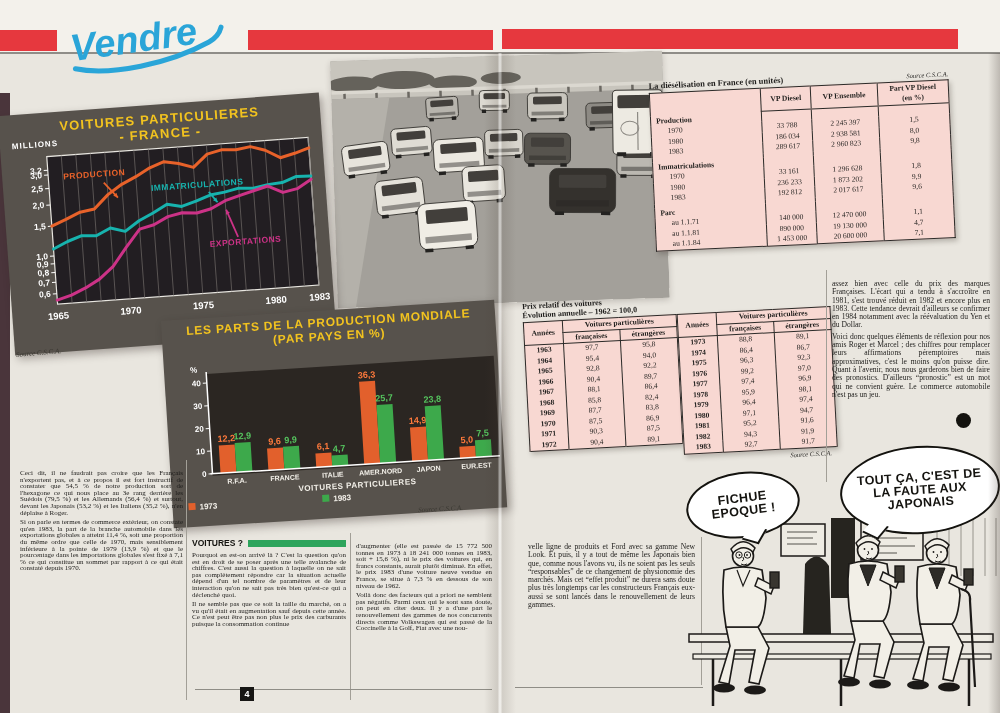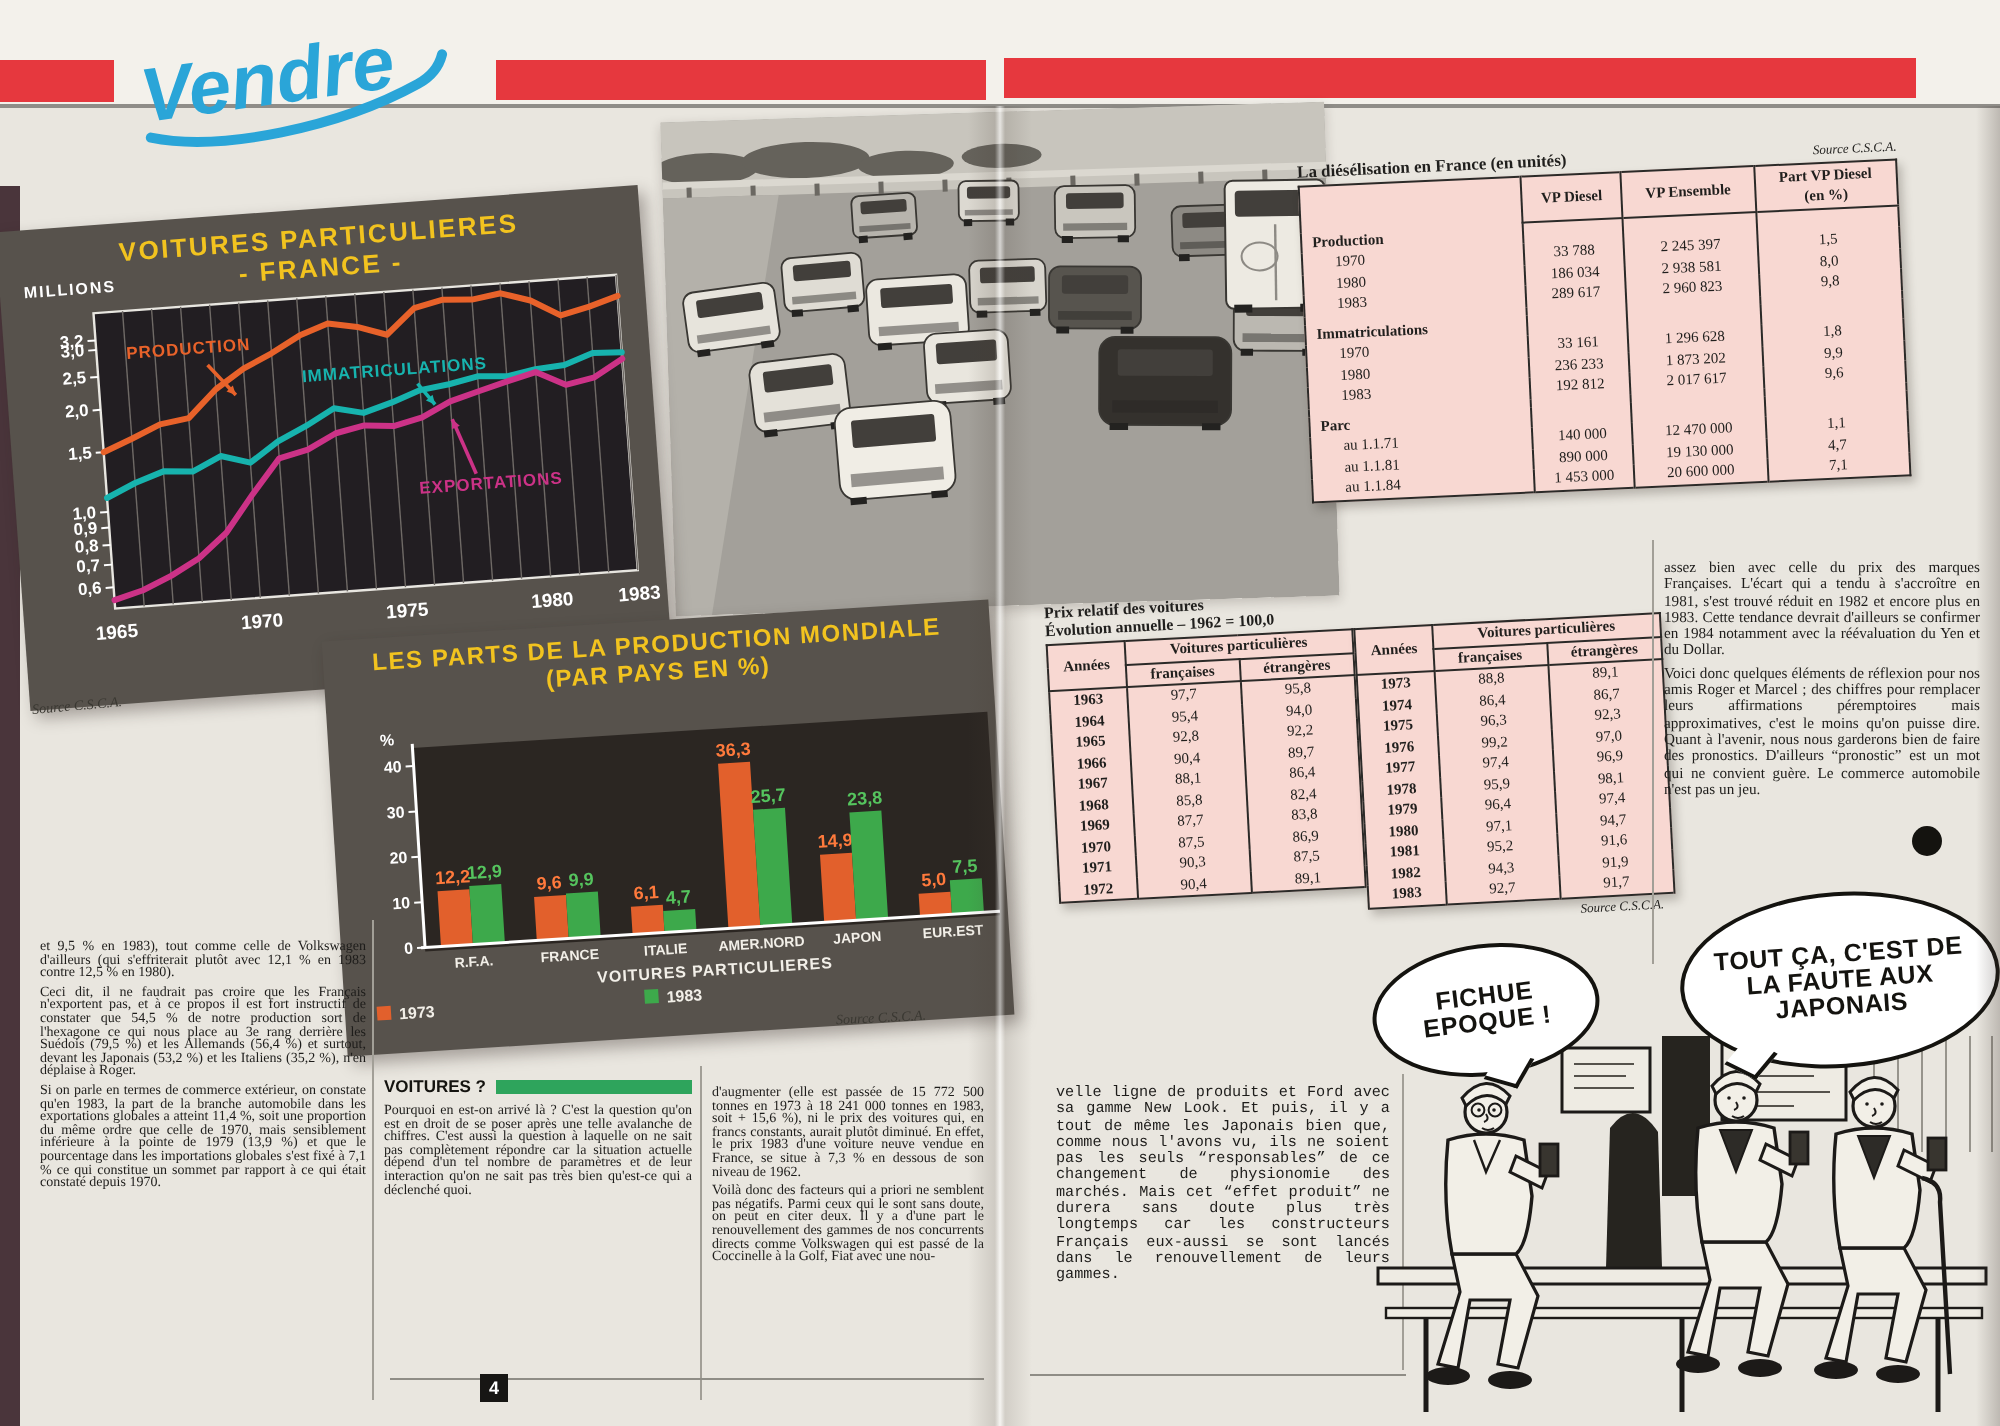--- a/index.html
+++ b/index.html
@@ -52,21 +52,21 @@
   .price-half .yrcol{font-weight:bold;}
   #price-source-row{text-align:right;margin-top:2px;padding-right:6px;}
   
   .col{position:absolute;text-align:justify;color:#1d1c1a;}
   .small-text{font-size:7px;line-height:6.6px;}
   .med-text{font-size:7.6px;line-height:8.3px;}
   .col p{margin:0 0 3px 0;}
   #col1{left:20px;top:470px;width:163px;}
   #col2{left:192px;top:552px;width:154px;}
   #col3{left:356px;top:543px;width:136px;}
-  #col4{left:528px;top:543px;width:167px;font-family:Liberation Mono, monospace;}
+  #col4{left:528px;top:543px;width:167px;}
   #col5{left:832px;top:280px;width:158px;}
   #pourquoi-row{left:192px;top:538px;width:154px;display:flex;align-items:center;}
   #pourquoi-heading{font-family:"Liberation Sans",sans-serif;font-weight:bold;font-size:8.5px;color:#14130f;white-space:nowrap;}
   #pourquoi-bar{flex:1;height:7px;background:#2ea45c;margin-left:5px;}
   .vdiv{position:absolute;width:1px;background:#a29f97;}
   .hrule{position:absolute;height:1px;background:#8f8d86;}
   #page-num{left:240px;top:687px;width:14px;height:14px;background:#171614;color:#fff;font-family:"Liberation Sans",sans-serif;font-weight:bold;font-size:9px;display:flex;align-items:center;justify-content:center;}
   #end-dot{left:956px;top:413px;width:15px;height:15px;border-radius:50%;background:#14130f;}
   
   #photo{left:334px;top:56px;width:332px;height:247px;transform:rotate(-1.8deg);box-shadow:0 2px 6px rgba(40,30,25,.2);}
@@ -596,30 +596,30 @@
               <td>92,7</td>
               <td>91,7</td>
             </tr>
           </tbody>
         </table>
     </div>
     <div class="tbl-source" id="price-source-row">Source C.S.C.A.</div>
   </div>
 
   <div class="col small-text" id="col1">
-    <p>et 9,5 % en 1983), tout comme celle de Volkswagen d'ailleurs (qui s'effriterait plutôt avec 12,1 % en 1983 contre 12,5 % en 1980).</p>
     <p>Ceci dit, il ne faudrait pas croire que les Français n'exportent pas, et à ce propos il est fort instructif de constater que 54,5 % de notre production sort de l'hexagone ce qui nous place au 3e rang derrière les Suédois (79,5 %) et les Allemands (56,4 %) et surtout, devant les Japonais (53,2 %) et les Italiens (35,2 %), n'en déplaise à Roger.</p>
     <p>Si on parle en termes de commerce extérieur, on constate qu'en 1983, la part de la branche automobile dans les exportations globales a atteint 11,4 %, soit une proportion du même ordre que celle de 1970, mais sensiblement inférieure à la pointe de 1979 (13,9 %) et que le pourcentage dans les importations globales s'est fixé à 7,1 % ce qui constitue un sommet par rapport à ce qui était constaté depuis 1970.</p>
   </div>
   <div class="abs" id="pourquoi-row">
     <span id="pourquoi-heading">VOITURES ?</span>
     <span id="pourquoi-bar"></span>
   </div>
   <div class="col small-text" id="col2">
     <p>Pourquoi en est-on arrivé là ? C'est la question qu'on est en droit de se poser après une telle avalanche de chiffres. C'est aussi la question à laquelle on ne sait pas complètement répondre car la situation actuelle dépend d'un tel nombre de paramètres et de leur interaction qu'on ne sait pas très bien qu'est-ce qui a déclenché quoi.</p>
+    <p>Il ne semble pas que ce soit la taille du marché, on a vu qu'il était en augmentation sauf depuis cette année. Ce n'est peut être pas non plus le prix des carburants puisque la consommation continue</p>
   </div>
   <div class="col small-text" id="col3">
     <p>d'augmenter (elle est passée de 15 772 500 tonnes en 1973 à 18 241 000 tonnes en 1983, soit + 15,6 %), ni le prix des voitures qui, en francs constants, aurait plutôt diminué. En effet, le prix 1983 d'une voiture neuve vendue en France, se situe à 7,3 % en dessous de son niveau de 1962.</p>
     <p>Voilà donc des facteurs qui a priori ne semblent pas négatifs. Parmi ceux qui le sont sans doute, on peut en citer deux. Il y a d'une part le renouvellement des gammes de nos concurrents directs comme Volkswagen qui est passé de la Coccinelle à la Golf, Fiat avec une nou-</p>
   </div>
   <div class="col med-text" id="col4">
     <p>velle ligne de produits et Ford avec sa gamme New Look. Et puis, il y a tout de même les Japonais bien que, comme nous l'avons vu, ils ne soient pas les seuls “responsables” de ce changement de physionomie des marchés. Mais cet “effet produit” ne durera sans doute plus très longtemps car les constructeurs Français eux-aussi se sont lancés dans le renouvellement de leurs gammes.</p>
   </div>
   <div class="col med-text" id="col5">
     <p>assez bien avec celle du prix des marques Françaises. L'écart qui a tendu à s'accroître en 1981, s'est trouvé réduit en 1982 et encore plus en 1983. Cette tendance devrait d'ailleurs se confirmer en 1984 notamment avec la réévaluation du Yen et du Dollar.</p>

